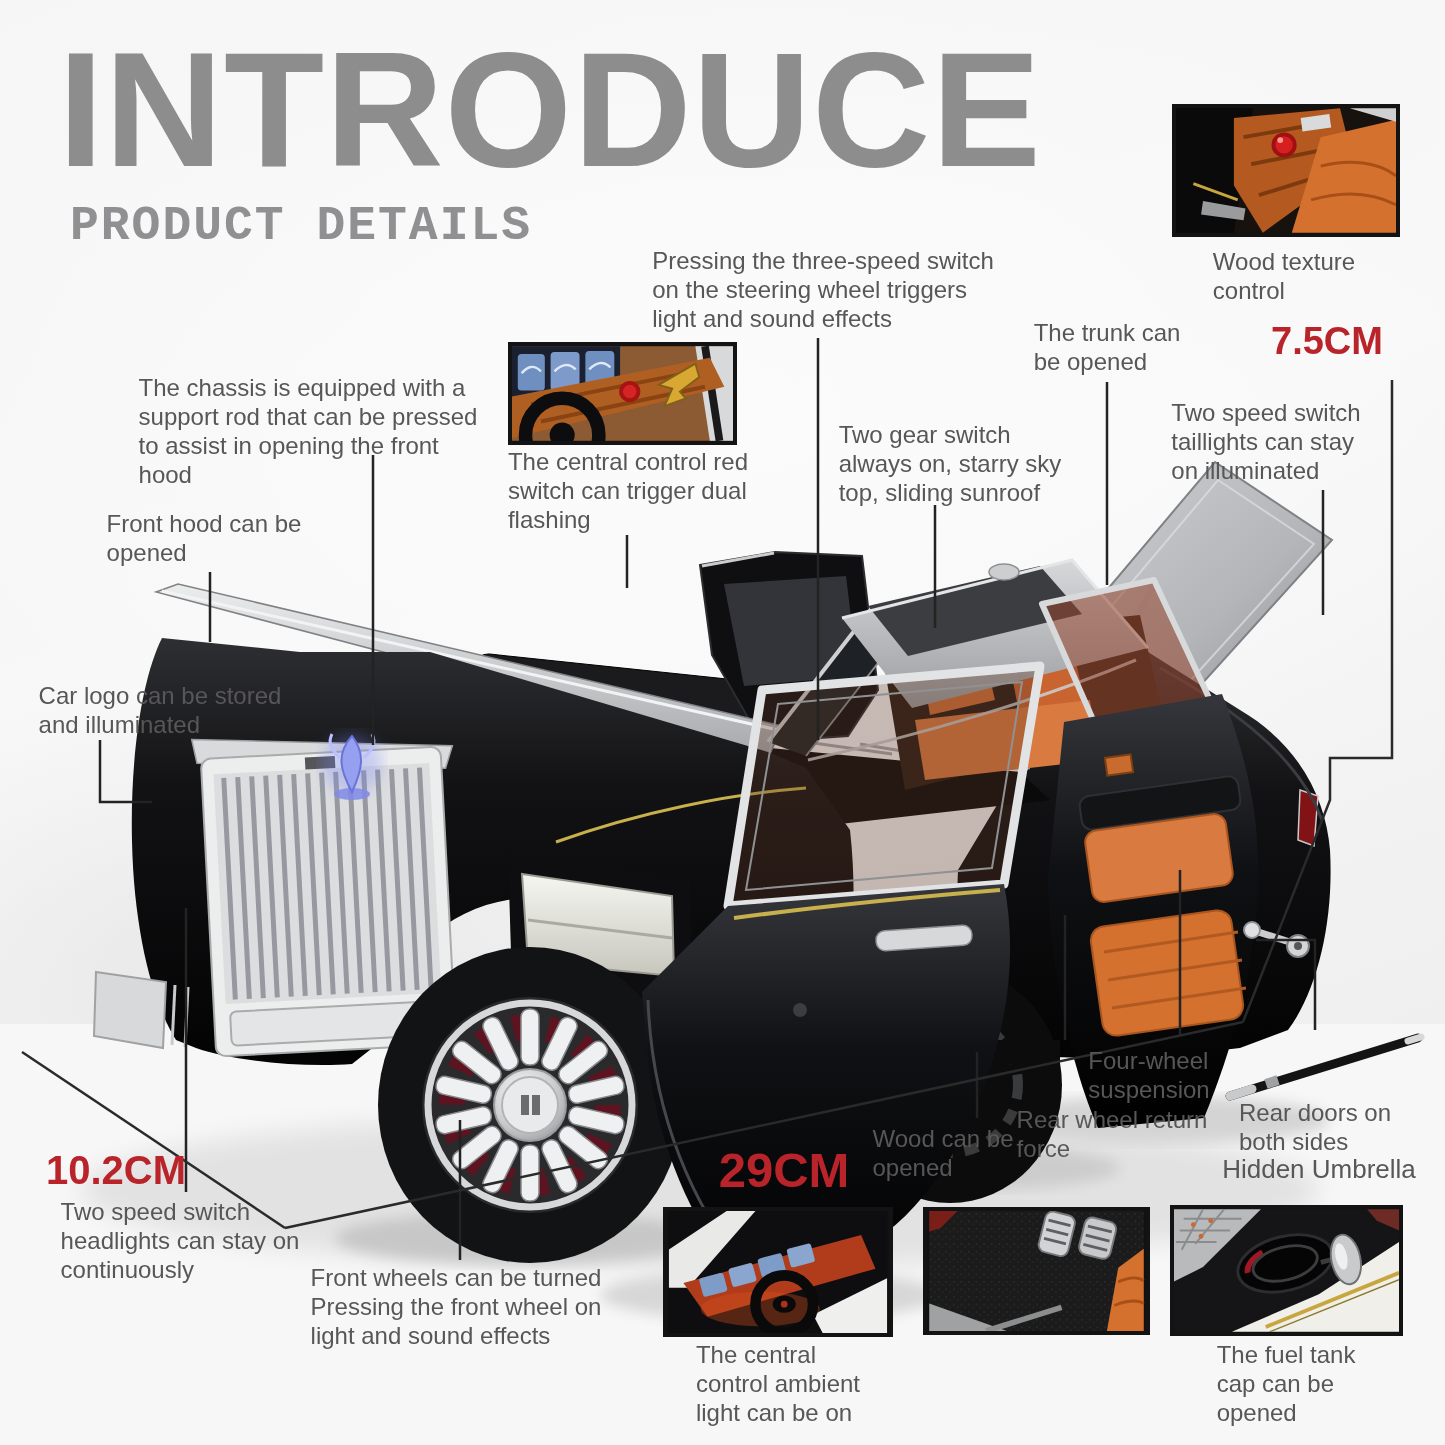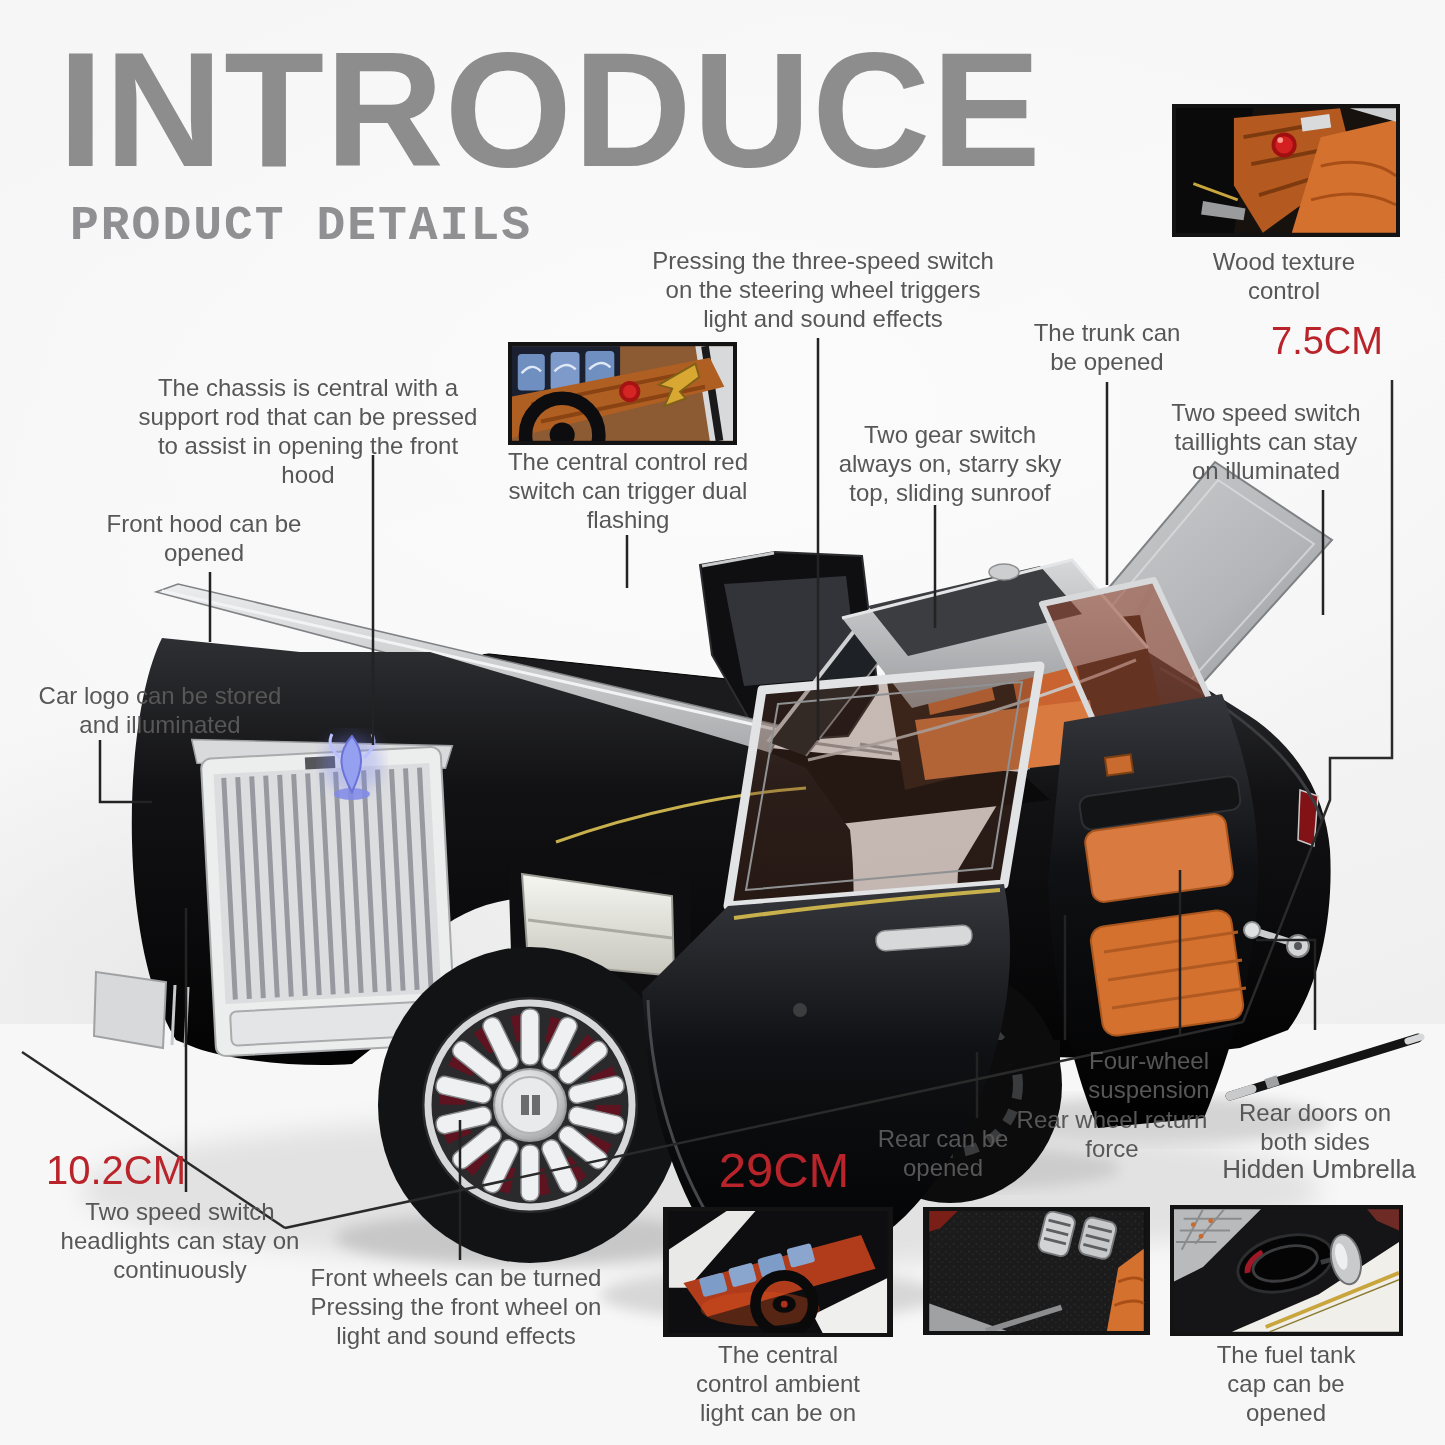--- a/index.html
+++ b/index.html
@@ -19,26 +19,26 @@
   #title{
     left:58px;top:28px;font-size:164px;font-weight:bold;line-height:1;
     color:#8d8d8e;letter-spacing:1px;
   }
   #subtitle{
     left:70px;top:200px;font-size:48px;font-weight:bold;line-height:1.1;
     color:#909092;letter-spacing:2px;font-family:Liberation Mono, monospace;
   }
   .ann{
     position:absolute;transform:translateX(-50%);
-    text-align:center;color:#575757;font-size:24px;line-height:29px;
+    text-align:left;color:#575757;font-size:24px;line-height:29px;
     white-space:nowrap;
   }
   .meas{
     position:absolute;transform:translateX(-50%);
-    font-weight:normal;color:#b9242b;white-space:nowrap;line-height:1;
+    font-weight:bold;color:#b9242b;white-space:nowrap;line-height:1;
   }
   .photo{
     position:absolute;border:4px solid #131313;background:#111;
     box-sizing:border-box;overflow:hidden;
   }
   .photo svg{display:block;width:100%;height:100%;}
   svg{display:block;}
   .lineart{pointer-events:none;}
 </style>
 </head>
@@ -426,21 +426,21 @@
   <div class="abs" id="title">INTRODUCE</div>
   <div class="abs" id="subtitle">PRODUCT DETAILS</div>
 
   <div class="ann" style="left:823px;top:246px">
     <div>Pressing the three-speed switch</div>
     <div>on the steering wheel triggers</div>
     <div>light and sound effects</div>
   </div>
 
   <div class="ann" style="left:308px;top:373px">
-    <div>The chassis is central with a</div>
+    <div>The chassis is equipped with a</div>
     <div>support rod that can be pressed</div>
     <div>to assist in opening the front</div>
     <div>hood</div>
   </div>
 
   <div class="ann" style="left:204px;top:509px">
     <div>Front hood can be</div>
     <div>opened</div>
   </div>
 
@@ -483,21 +483,21 @@
     <div>continuously</div>
   </div>
 
   <div class="ann" style="left:456px;top:1263px">
     <div>Front wheels can be turned</div>
     <div>Pressing the front wheel on</div>
     <div>light and sound effects</div>
   </div>
 
   <div class="ann" style="left:943px;top:1124px">
-    <div>Rear can be</div>
+    <div>Wood can be</div>
     <div>opened</div>
   </div>
 
   <div class="ann" style="left:1149px;top:1046px">
     <div>Four-wheel</div>
     <div>suspension</div>
   </div>
 
   <div class="ann" style="left:1112px;top:1105px">
     <div>Rear wheel return</div>

